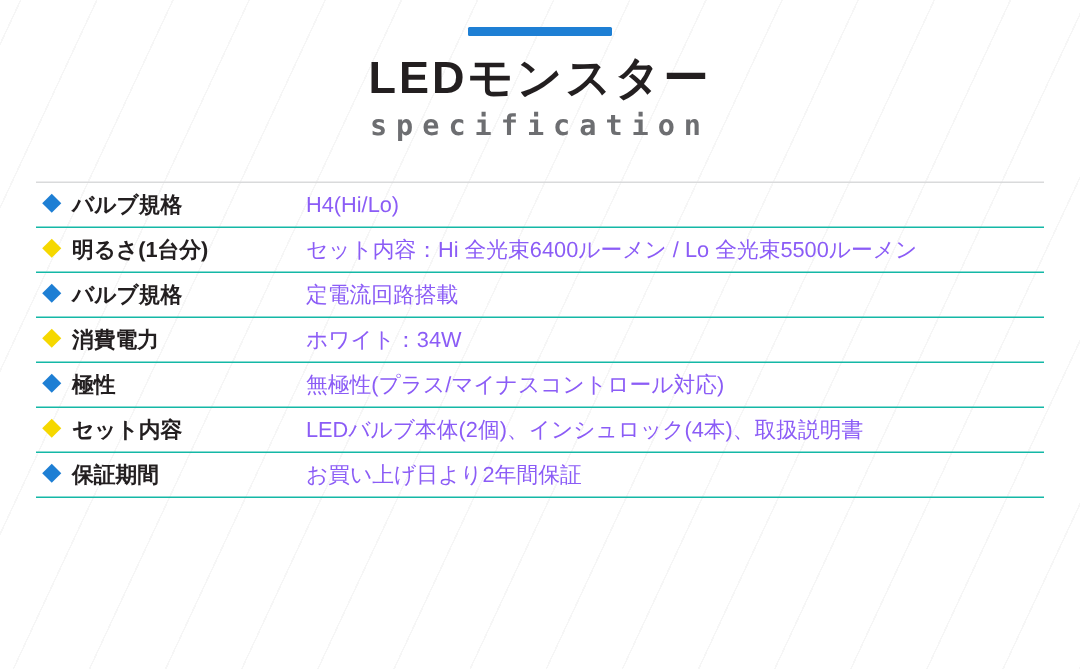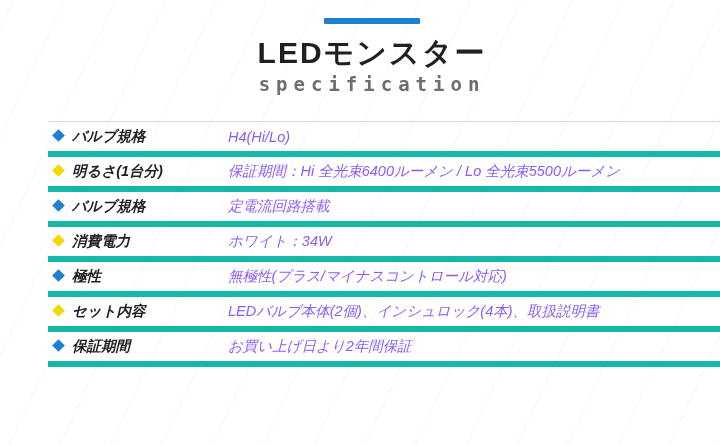--- a/index.html
+++ b/index.html
@@ -28,21 +28,20 @@
     );
     pointer-events: none;
     z-index: 0;
   }
   .page {
     position: relative;
     z-index: 1;
     width: 720px;
     height: 362px;
     box-sizing: border-box;
-    padding-left: 24px;
   }
 
   
   .header {
     text-align: center;
     padding-top: 18px;
   }
   .accent-bar {
     width: 96px;
     height: 6px;
@@ -68,22 +67,21 @@
   }
 
   
   .spec-table {
     margin: 26px 24px 0 24px;
     border-collapse: collapse;
     width: 672px;
     table-layout: fixed;
   }
   .spec-table tr {
-    border-bottom: 6px solid #14b8a6;
-    font-style: italic;
+    border-bottom: 1px solid #14b8a6;
   }
   .spec-table tr:first-child {
     border-top: 1px solid #d9dadb;
   }
   .spec-table td {
     padding: 5px 0 5px 0;
     vertical-align: middle;
     font-size: 14.5px;
   }
   td.label-cell {
@@ -132,21 +130,21 @@
       <tr>
         <td class="label-cell">
           <span class="diamond blue"></span><span class="label-text">バルブ規格</span>
         </td>
         <td class="value-cell">H4(Hi/Lo)</td>
       </tr>
       <tr>
         <td class="label-cell">
           <span class="diamond yellow"></span><span class="label-text">明るさ(1台分)</span>
         </td>
-        <td class="value-cell">保証期間：Hi 全光束6400ルーメン / Lo 全光束5500ルーメン</td>
+        <td class="value-cell">セット内容：Hi 全光束6400ルーメン / Lo 全光束5500ルーメン</td>
       </tr>
       <tr>
         <td class="label-cell">
           <span class="diamond blue"></span><span class="label-text">バルブ規格</span>
         </td>
         <td class="value-cell">定電流回路搭載</td>
       </tr>
       <tr>
         <td class="label-cell">
           <span class="diamond yellow"></span><span class="label-text">消費電力</span>

